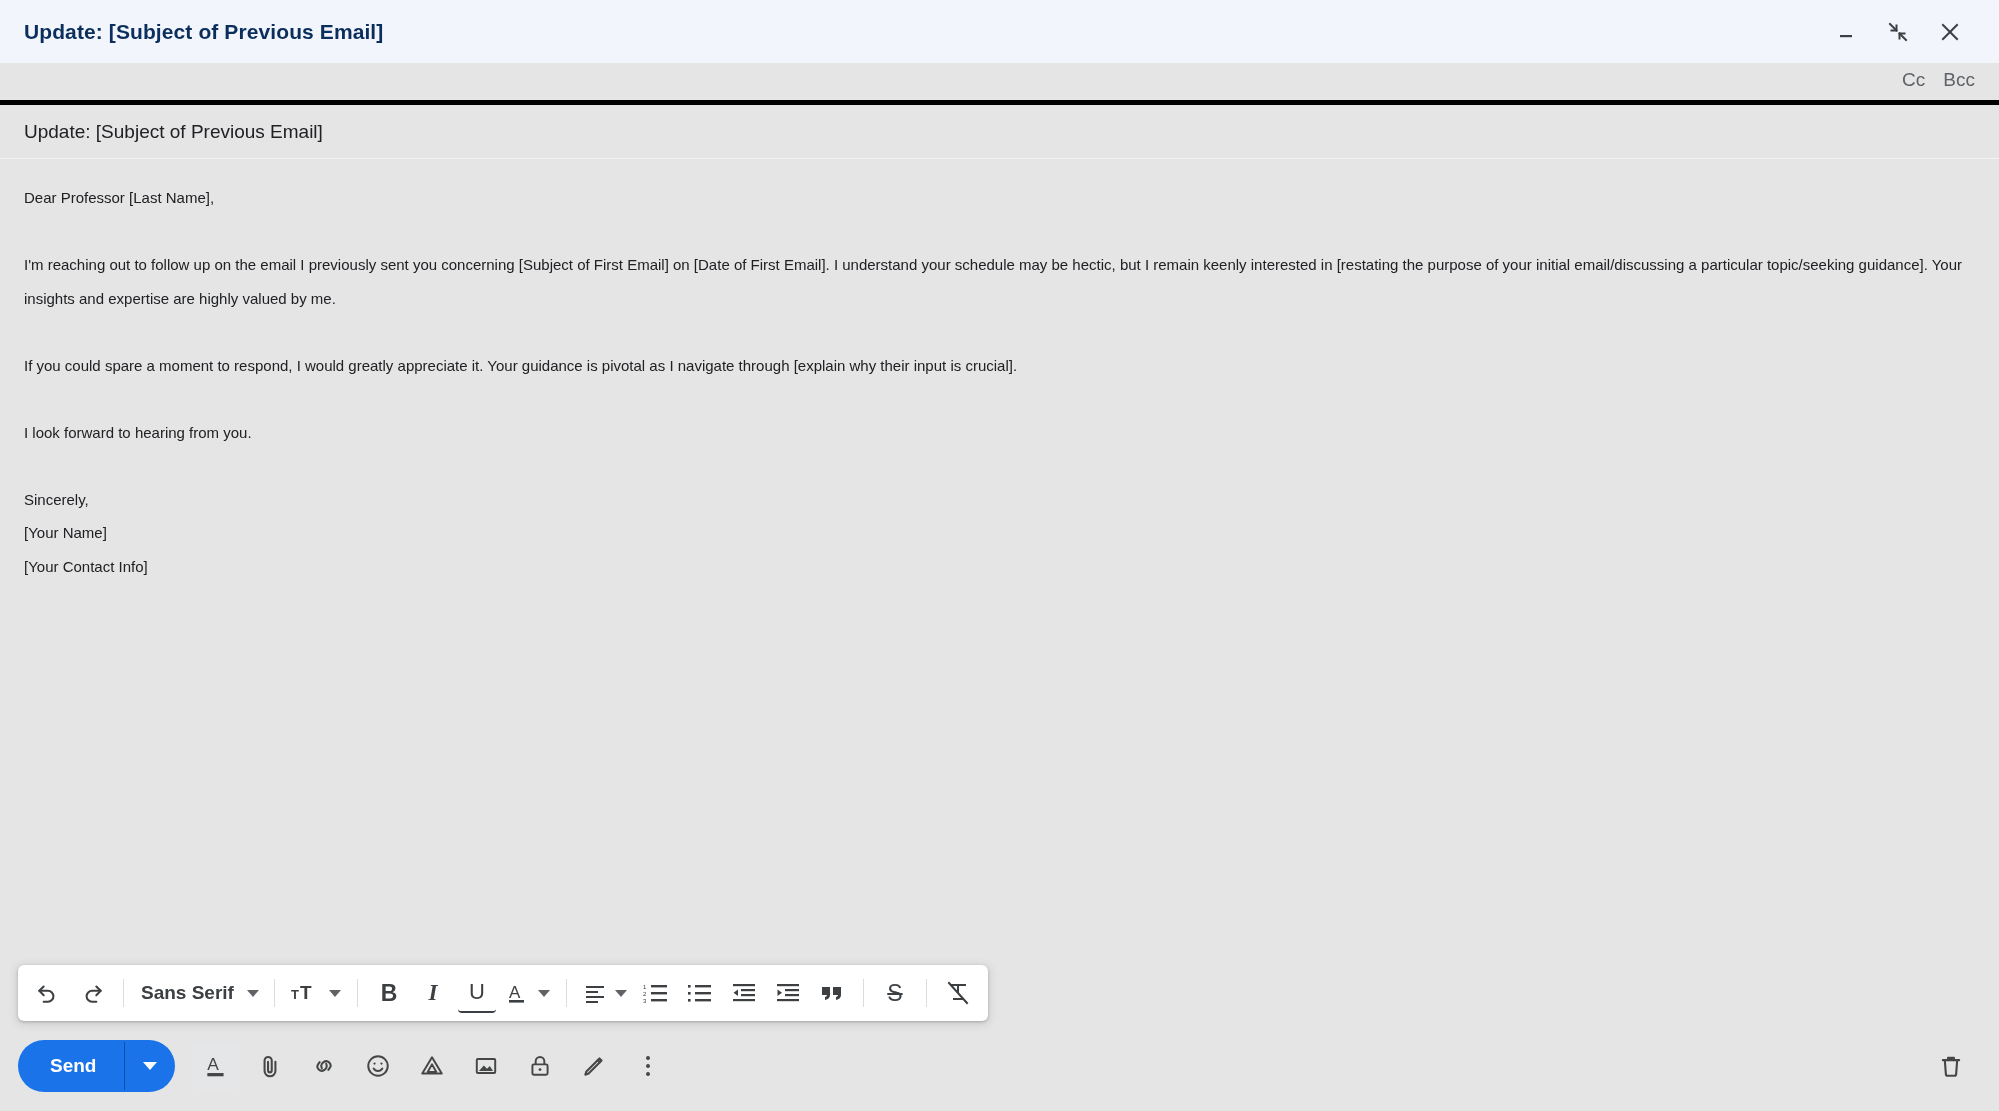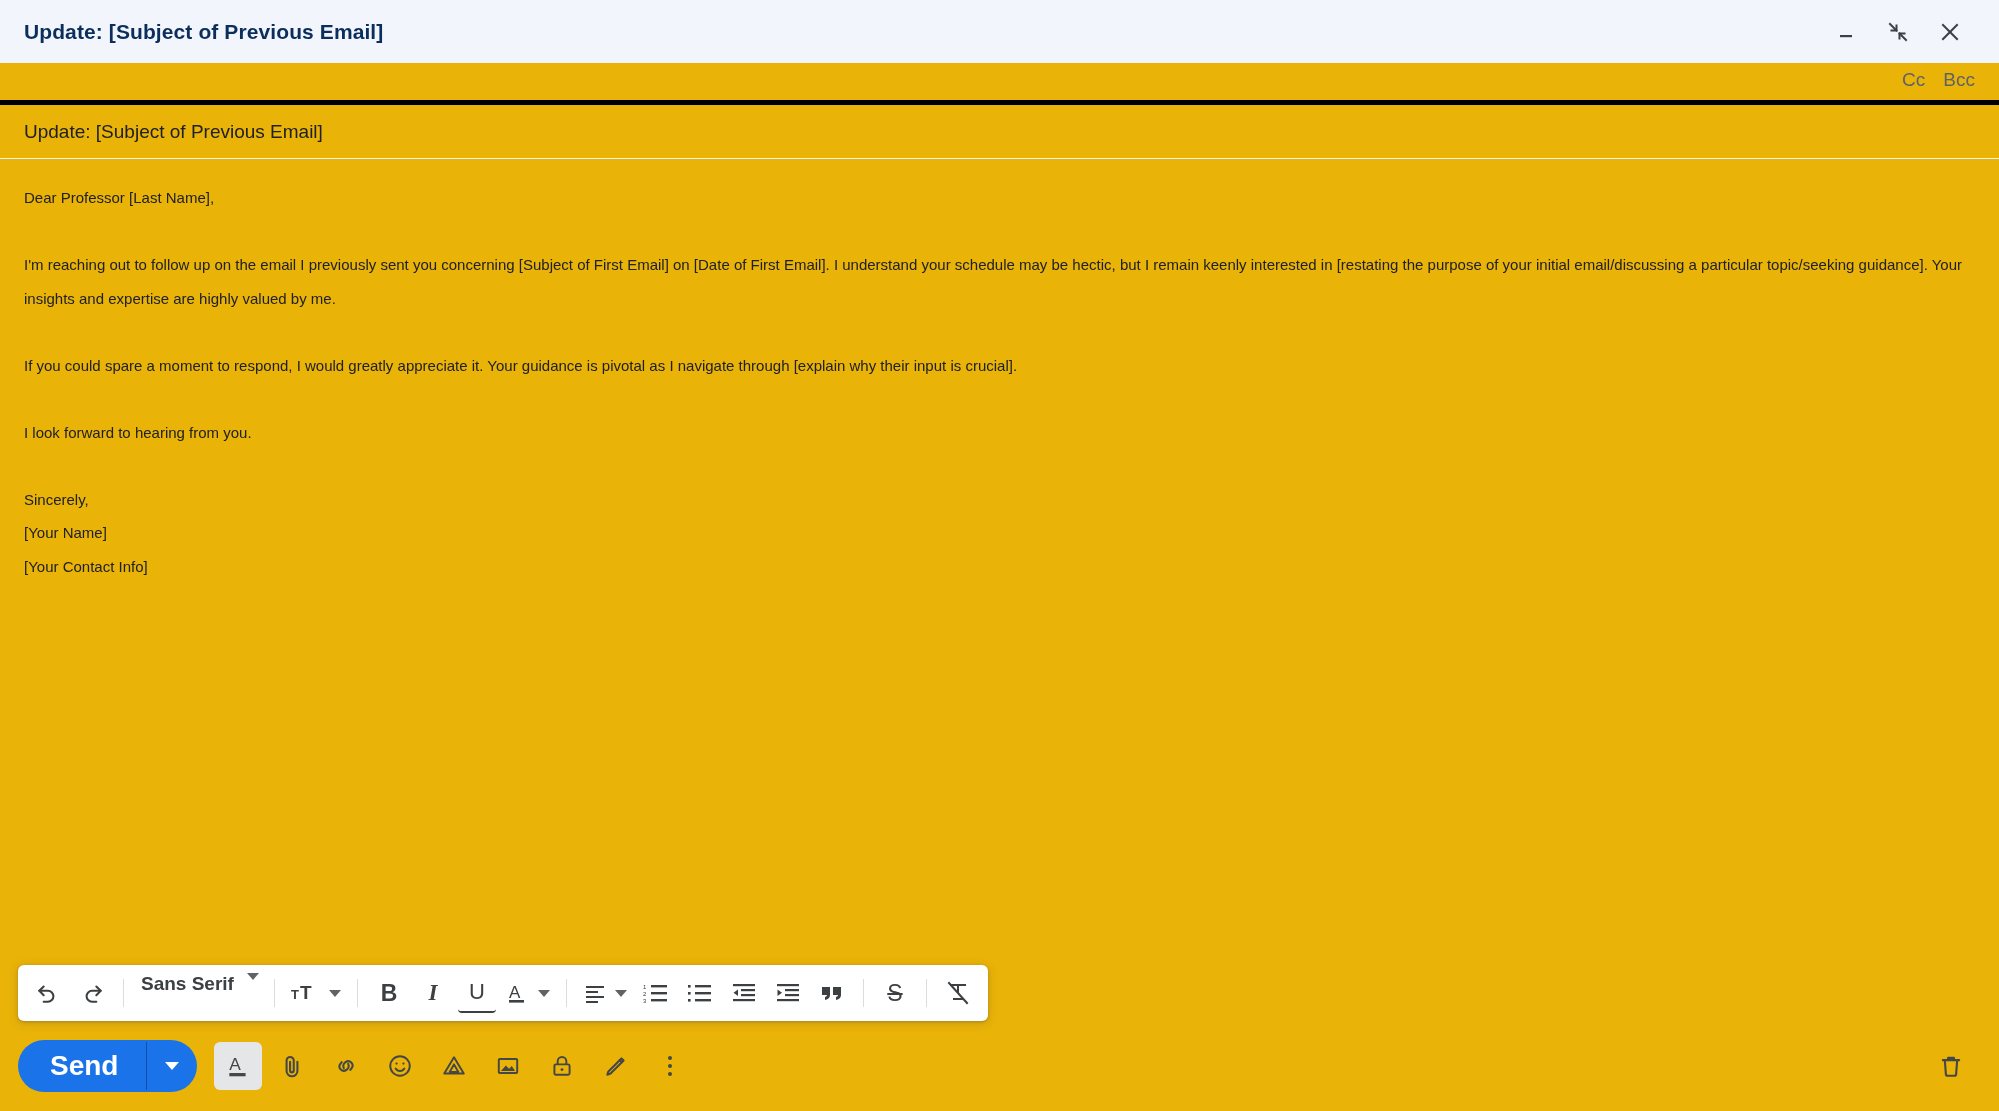--- a/index.html
+++ b/index.html
@@ -13,21 +13,21 @@
     font-family: "Liberation Sans", sans-serif;
     color: #202124;
     overflow: hidden;
   }
 
   .compose-window {
     width: 1999px;
     height: 1111px;
     display: flex;
     flex-direction: column;
-    background: #eab308;
+    background: #e5e5e5;
     position: relative;
   }
 
   
   .compose-header {
     height: 63px;
     min-height: 63px;
     background: #f2f6fc;
     display: flex;
     align-items: center;
@@ -228,21 +228,21 @@
   }
   .fmt-sep {
     width: 1px;
     height: 28px;
     background: #dadce0;
     margin: 0 9px;
     flex: 0 0 auto;
   }
   .fmt-font {
     display: flex;
-    align-items: flex-start;
+    align-items: center;
     height: 40px;
     padding: 0 6px 0 8px;
     cursor: pointer;
     border-radius: 4px;
   }
   .fmt-font-label {
     font-size: 19px;
     font-weight: bold;
     color: #3c4043;
     white-space: nowrap;
@@ -276,21 +276,21 @@
     border-radius: 26px;
     overflow: hidden;
     cursor: pointer;
     margin-right: 14px;
   }
   .send-main {
     display: flex;
     align-items: center;
     padding: 0 28px 0 32px;
     color: #ffffff;
-    font-size: 28px;
+    font-size: 19px;
     font-weight: bold;
     cursor: pointer;
   }
   .send-divider {
     width: 1px;
     background: #0f4fa8;
     margin: 2px 0;
   }
   .send-arrow {
     display: flex;

